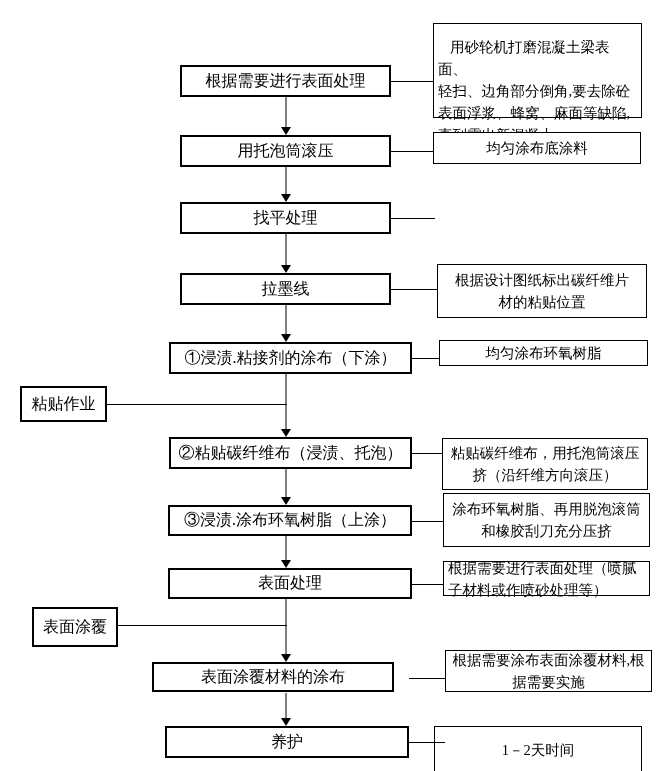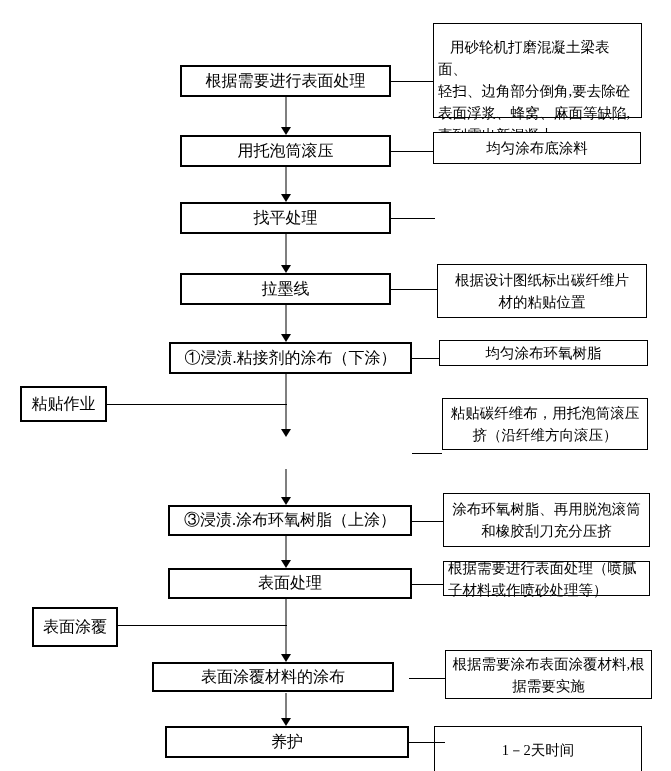--- a/index.html
+++ b/index.html
@@ -47,20 +47,23 @@
     </div>
   <div class="box main-box" style="left:180px;top:202px;width:211px;height:32px">
       <span class="lbl">找平处理</span>
     </div>
   <div class="box main-box" style="left:180px;top:273px;width:211px;height:32px">
       <span class="lbl">拉墨线</span>
     </div>
   <div class="box main-box" style="left:169px;top:342px;width:243px;height:32px">
       <span class="lbl">①浸渍.粘接剂的涂布（下涂）</span>
     </div>
+  <div class="box main-box" style="left:169px;top:437px;width:243px;height:32px">
+      <span class="lbl">②粘贴碳纤维布（浸渍、托泡）</span>
+    </div>
   <div class="box main-box" style="left:168px;top:505px;width:244px;height:31px">
       <span class="lbl">③浸渍.涂布环氧树脂（上涂）</span>
     </div>
   <div class="box main-box" style="left:168px;top:568px;width:244px;height:31px">
       <span class="lbl">表面处理</span>
     </div>
   <div class="box main-box" style="left:152px;top:662px;width:242px;height:30px">
       <span class="lbl">表面涂覆材料的涂布</span>
     </div>
   <div class="box main-box" style="left:165px;top:726px;width:244px;height:32px">
@@ -76,33 +79,33 @@
   <div class="box note-box" style="left:433px;top:132px;width:208px;height:32px">
       <span class="note-text">均匀涂布底涂料</span>
     </div>
   <div class="box note-box" style="left:437px;top:264px;width:210px;height:54px">
       <span class="note-text">根据设计图纸标出碳纤维片
 材的粘贴位置</span>
     </div>
   <div class="box note-box" style="left:439px;top:340px;width:209px;height:26px">
       <span class="note-text">均匀涂布环氧树脂</span>
     </div>
-  <div class="box note-box" style="left:442px;top:398px;width:206px;height:52px">
+  <div class="box note-box" style="left:442px;top:438px;width:206px;height:52px">
       <span class="note-text">粘贴碳纤维布，用托泡筒滚压
 挤（沿纤维方向滚压）</span>
     </div>
   <div class="box note-box" style="left:443px;top:493px;width:207px;height:54px">
       <span class="note-text">涂布环氧树脂、再用脱泡滚筒
 和橡胶刮刀充分压挤</span>
     </div>
   <div class="box note-box note-leftalign" style="left:443px;top:561px;width:207px;height:35px">
       <span class="note-text">根据需要进行表面处理（喷腻
 子材料或作喷砂处理等）</span>
     </div>
-  <div class="box note-box" style="left:445px;top:650px;width:207px;height:49px">
+  <div class="box note-box" style="left:445px;top:650px;width:207px;height:42px">
       <span class="note-text">根据需要涂布表面涂覆材料,根
 据需要实施</span>
     </div>
   <div class="box note-box" style="left:434px;top:726px;width:208px;height:48px">
       <span class="note-text">1－2天时间</span>
     </div>
 
   <div class="hline" style="left:391px;top:81px;width:42px"></div>
   <div class="hline" style="left:391px;top:151px;width:42px"></div>
   <div class="hline" style="left:391px;top:218px;width:44px"></div>

